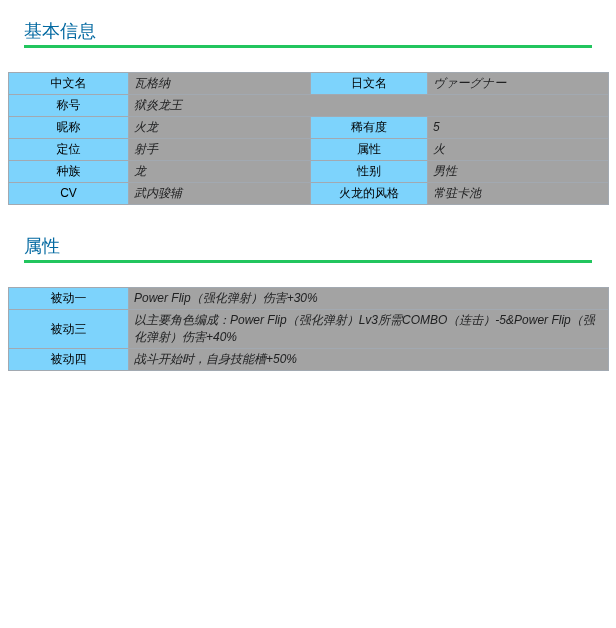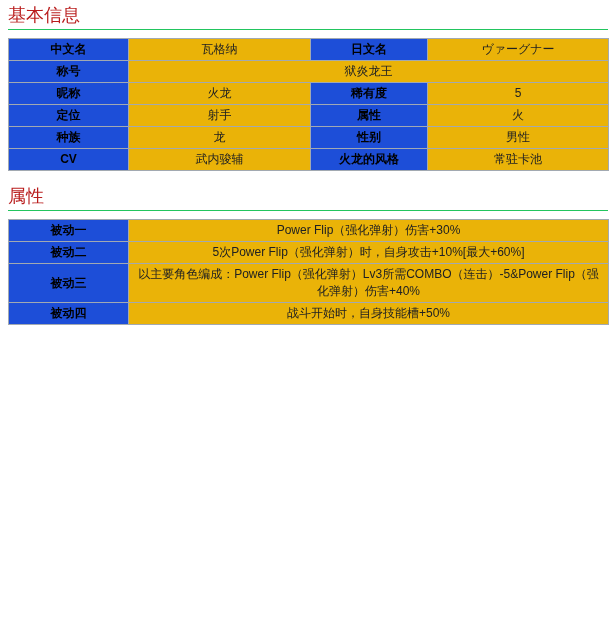--- a/index.html
+++ b/index.html
@@ -17,53 +17,54 @@
   }
   .page {
     width: 616px;
     box-sizing: border-box;
     padding: 0 8px;
   }
   .section-heading {
     font-family: "Liberation Serif", "DejaVu Serif", serif;
     font-size: 18px;
     font-weight: normal;
-    color: #b91c1c;
-    margin: 0;
+    color: #0369a1;
+    margin: 16px;
     padding: 4px 0 3px 0;
-    border-bottom: 1px solid #22c55e;
+    border-bottom: 3px solid #22c55e;
     line-height: 22px;
   }
   .tbl-wrap { padding: 8px 0 10px 0; }
   table.wikitable {
     border-collapse: collapse;
     width: 600px;
     background: #ffffff;
     border: 1px solid #a2a9b1;
     table-layout: fixed;
   }
   table.wikitable td, table.wikitable th {
     border: 1px solid #a2a9b1;
     padding: 2px 5px;
     font-size: 12px;
     line-height: 17px;
     vertical-align: middle;
     word-wrap: break-word;
     overflow-wrap: break-word;
   }
   table.wikitable th {
-    background: #1d4ed8;
-    font-weight: bold;
+    background: #7dd3fc;
+    font-weight: normal;
     text-align: center;
     color: #000000;
   }
   table.wikitable td {
-    background: #eab308;
-    text-align: center;
+    background: #a3a3a3;
+    text-align: left;
     color: #202122;
+    font-style: italic;
   }
 
   
   .t-basic col.c1 { width: 120px; }
   .t-basic col.c2 { width: 182px; }
   .t-basic col.c3 { width: 117px; }
   .t-basic col.c4 { width: 181px; }
 
   
   .t-attr col.c1 { width: 120px; }
@@ -137,24 +138,20 @@
       <colgroup>
           <col class="c1">
           <col class="c2">
         </colgroup>
       <tbody>
         <tr>
           <th>被动一</th>
           <td class="skill-text">Power Flip（强化弹射）伤害+30%</td>
         </tr>
         <tr>
-          <th>被动二</th>
-          <td class="skill-text">5次Power Flip（强化弹射）时，自身攻击+10%[最大+60%]</td>
-        </tr>
-        <tr>
           <th>被动三</th>
           <td class="skill-text">以主要角色编成：Power Flip（强化弹射）Lv3所需COMBO（连击）-5&amp;Power Flip（强化弹射）伤害+40%</td>
         </tr>
         <tr>
           <th>被动四</th>
           <td class="skill-text">战斗开始时，自身技能槽+50%</td>
         </tr>
       </tbody>
     </table>
   </div>

